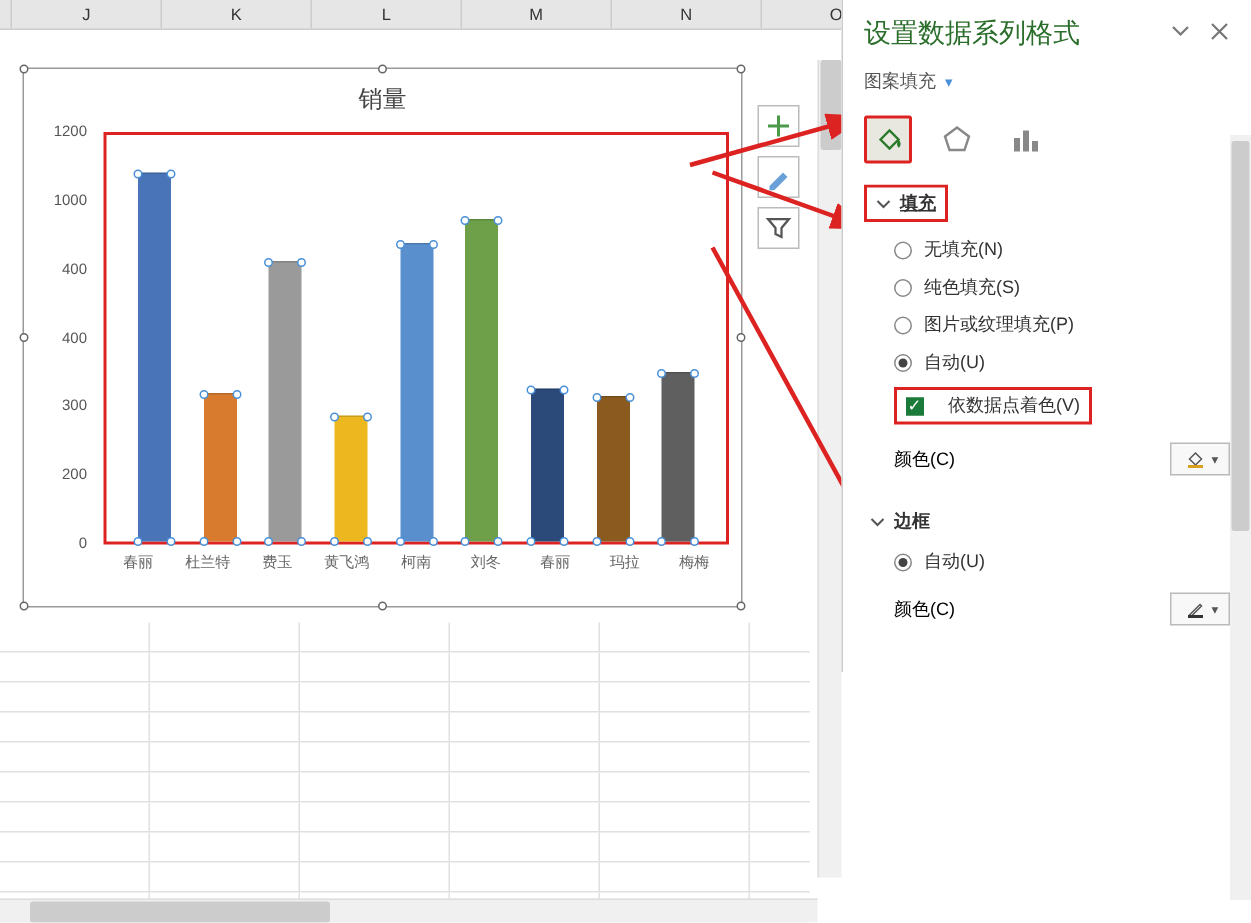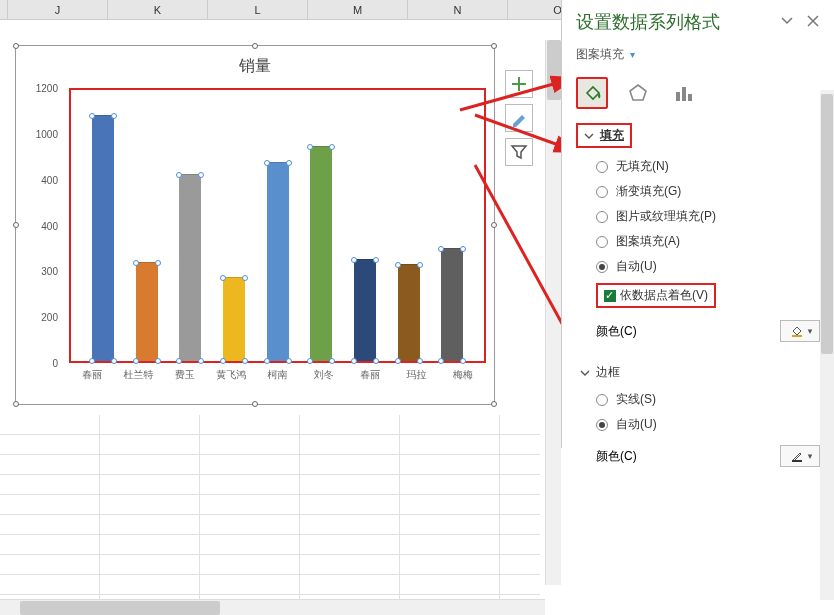--- a/index.html
+++ b/index.html
@@ -360,36 +360,32 @@
         <span style="font-weight:bold">填充</span>
       </span>
     </div>
 
     <div class="section-sub">
         <span class="radio"></span>
         <span>无填充(N)</span>
       </div>
     <div class="section-sub">
         <span class="radio"></span>
-        <span>渐变填充(G)</span>
+        <span>纯色填充(S)</span>
       </div>
     <div class="section-sub">
         <span class="radio"></span>
         <span>图片或纹理填充(P)</span>
       </div>
     <div class="section-sub">
-        <span class="radio"></span>
-        <span>图案填充(A)</span>
-      </div>
-    <div class="section-sub">
         <span class="radio checked"></span>
         <span>自动(U)</span>
       </div>
     <div class="section-sub">
-      <span class="boxed-red" style="align-items:center; gap:4px">
+      <span class="boxed-red" style="align-items:center; gap:16px">
         <span class="checkbox checked"></span>
         <span>依数据点着色(V)</span>
       </span>
     </div>
 
     <div class="color-row">
       <span>颜色(C)</span>
       <div class="color-swatch-btn">
         <span class="swatch-inner">
             <svg width="14" height="14">
@@ -398,27 +394,23 @@
             </svg>
           </span>
         <span class="dd-arrow">▾</span>
       </div>
     </div>
 
     <div class="section-header" style="margin-top:8px">
       <svg width="10" height="10">
           <path d="M1 3l4 4 4-4" stroke="#555" stroke-width="1.4" fill="none"></path>
         </svg>
-      <span style="font-weight:normal">边框</span>
-    </div>
-
-    <div class="section-sub">
-        <span class="radio"></span>
-        <span>实线(S)</span>
-      </div>
+      <span style="font-weight:bold">边框</span>
+    </div>
+
     <div class="section-sub">
         <span class="radio checked"></span>
         <span>自动(U)</span>
       </div>
 
     <div class="color-row">
       <span>颜色(C)</span>
       <div class="color-swatch-btn">
         <span class="swatch-inner">
             <svg width="14" height="14">

